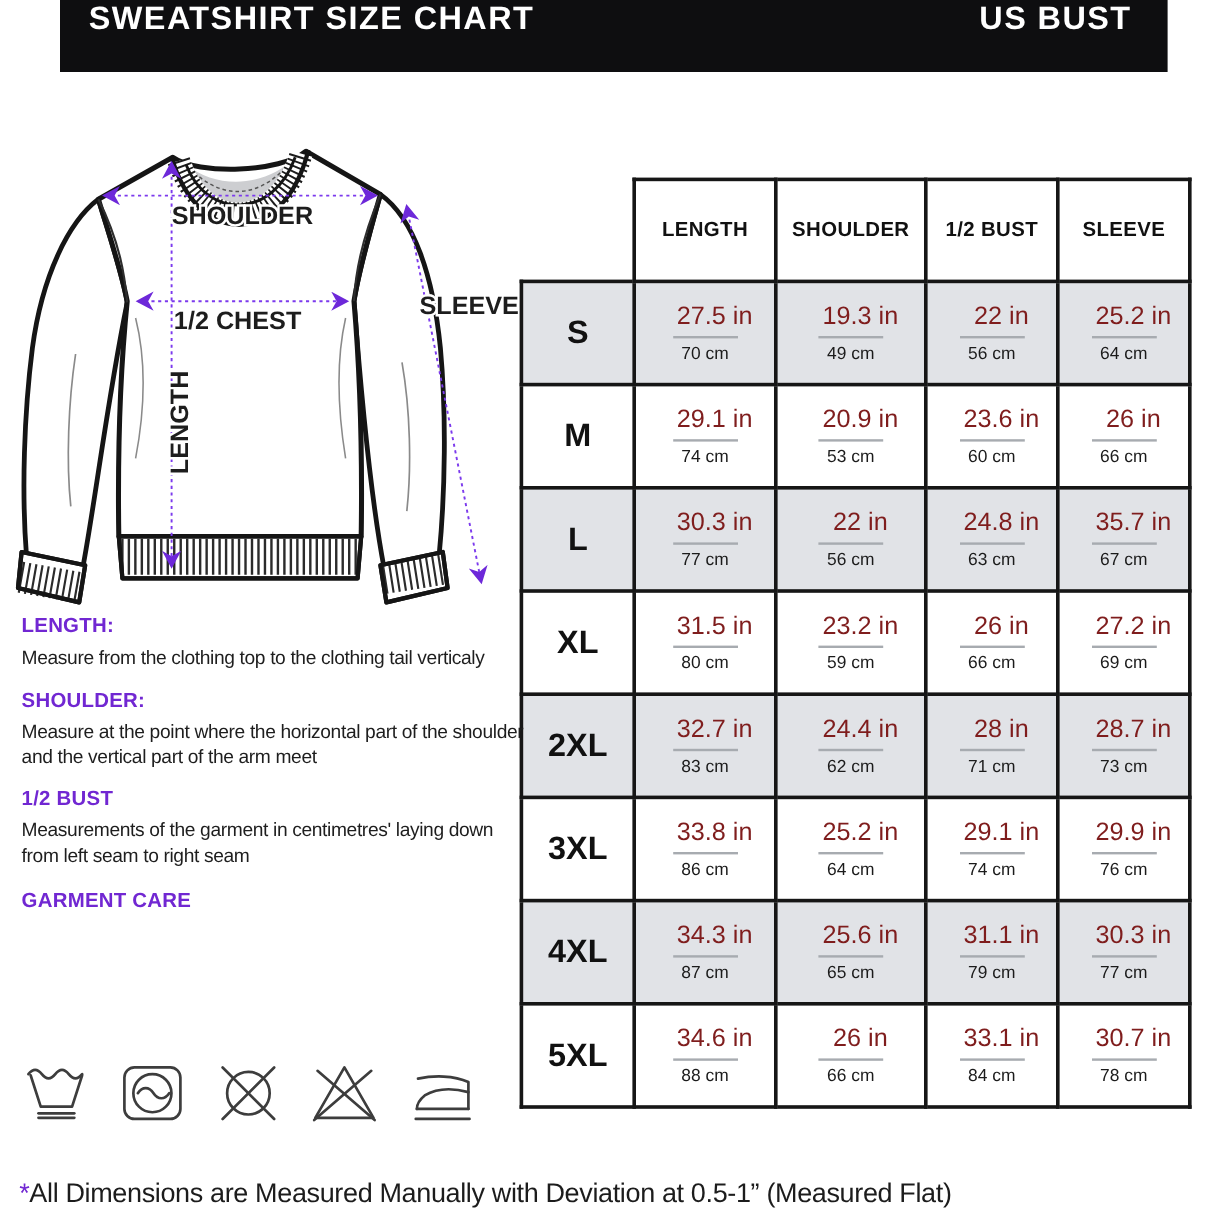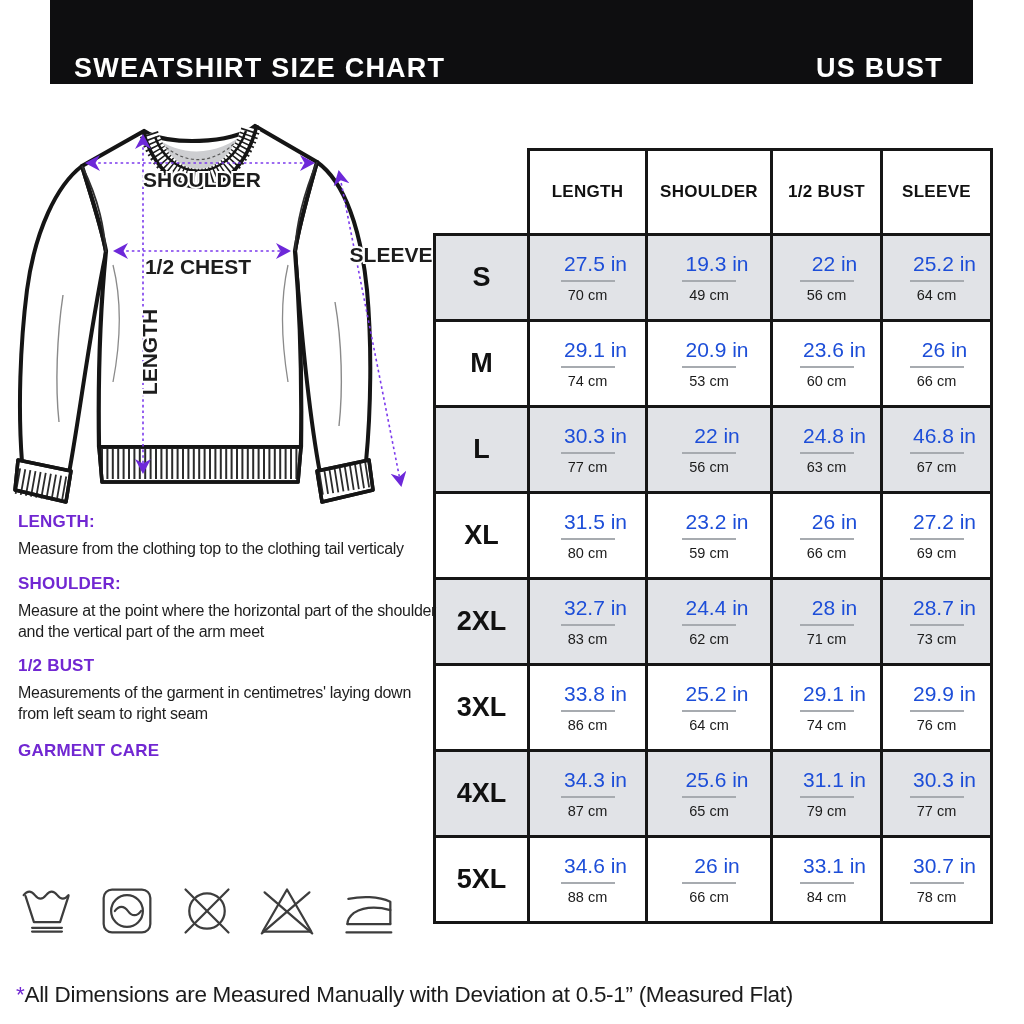--- a/index.html
+++ b/index.html
@@ -1,38 +1,38 @@
 <!DOCTYPE html>
 <html><head>
 <meta charset="utf-8">
 <style>
   html,body{margin:0;padding:0;width:1024px;height:1024px;background:#ffffff;
     font-family:"Liberation Sans", sans-serif;overflow:hidden;position:relative;}
   .abs{position:absolute;}
 
   
-  .title-bar{left:50px;top:0;width:923px;height:84px;background:#0e0e10;color:#fff;
-    display:flex;align-items:flex-end;justify-content:space-between;padding:0 30px 0 24px;box-sizing:border-box;gap:40px;}
+  .title-bar{left:50px;top:0;width:923px;height:60px;background:#0e0e10;color:#fff;
+    display:flex;align-items:flex-start;justify-content:space-between;padding:0 30px 0 24px;box-sizing:border-box;gap:40px;}
   .title-bar .t{font-size:27px;font-weight:bold;letter-spacing:1.2px;}
   .title-bar .r{font-size:27px;font-weight:bold;letter-spacing:1.2px;}
 
   
   .diagram{left:5px;top:90px;width:445px;height:430px;}
   .diagram svg{display:block;}
 
   
   table.size{left:433px;top:148px;position:absolute;border-collapse:collapse;table-layout:fixed;width:557px;}
   table.size td,table.size th{border:3px solid #161616;text-align:center;vertical-align:middle;padding:0;}
   table.size th{height:57px;font-size:17px;font-weight:bold;letter-spacing:.3px;background:#fff;color:#111;}
   table.size td{height:83px;}
   table.size td.corner{border:none;background:#fff;}
   table.size td.size-label{font-size:27px;font-weight:bold;color:#111;}
   tbody tr:nth-child(odd) td:not(.corner){background:#e1e3e7;}
   tbody tr:nth-child(even) td{background:#ffffff;}
-  .val-in{font-size:21px;color:#1d4ed8;padding-left:16px;}
+  .val-in{font-size:21px;color:#7f1d1d;padding-left:16px;}
   .rule{width:54px;height:0;border-bottom:2px solid #a7abb0;margin:4px auto 5px;}
   .val-cm{font-size:14.5px;color:#1b1b1b;}
 
   
   .guide{left:18px;top:512px;width:424px;}
   .guide h3{margin:0 0 7px 0;font-size:17px;font-weight:bold;color:#7127d2;letter-spacing:.2px;}
   .guide p{margin:0 0 14px 0;font-size:16px;line-height:1.3;color:#1e1e1e;letter-spacing:-0.3px;}
   .guide .last-h{margin-top:16px;}
 
   
@@ -188,21 +188,21 @@
           <div class="val-in">22 in</div>
           <div class="rule"></div>
           <div class="val-cm">56 cm</div>
         </td>
       <td>
           <div class="val-in">24.8 in</div>
           <div class="rule"></div>
           <div class="val-cm">63 cm</div>
         </td>
       <td>
-          <div class="val-in">46.8 in</div>
+          <div class="val-in">35.7 in</div>
           <div class="rule"></div>
           <div class="val-cm">67 cm</div>
         </td>
     </tr>
     <tr>
       <td class="size-label">XL</td>
       <td>
           <div class="val-in">31.5 in</div>
           <div class="rule"></div>
           <div class="val-cm">80 cm</div>

